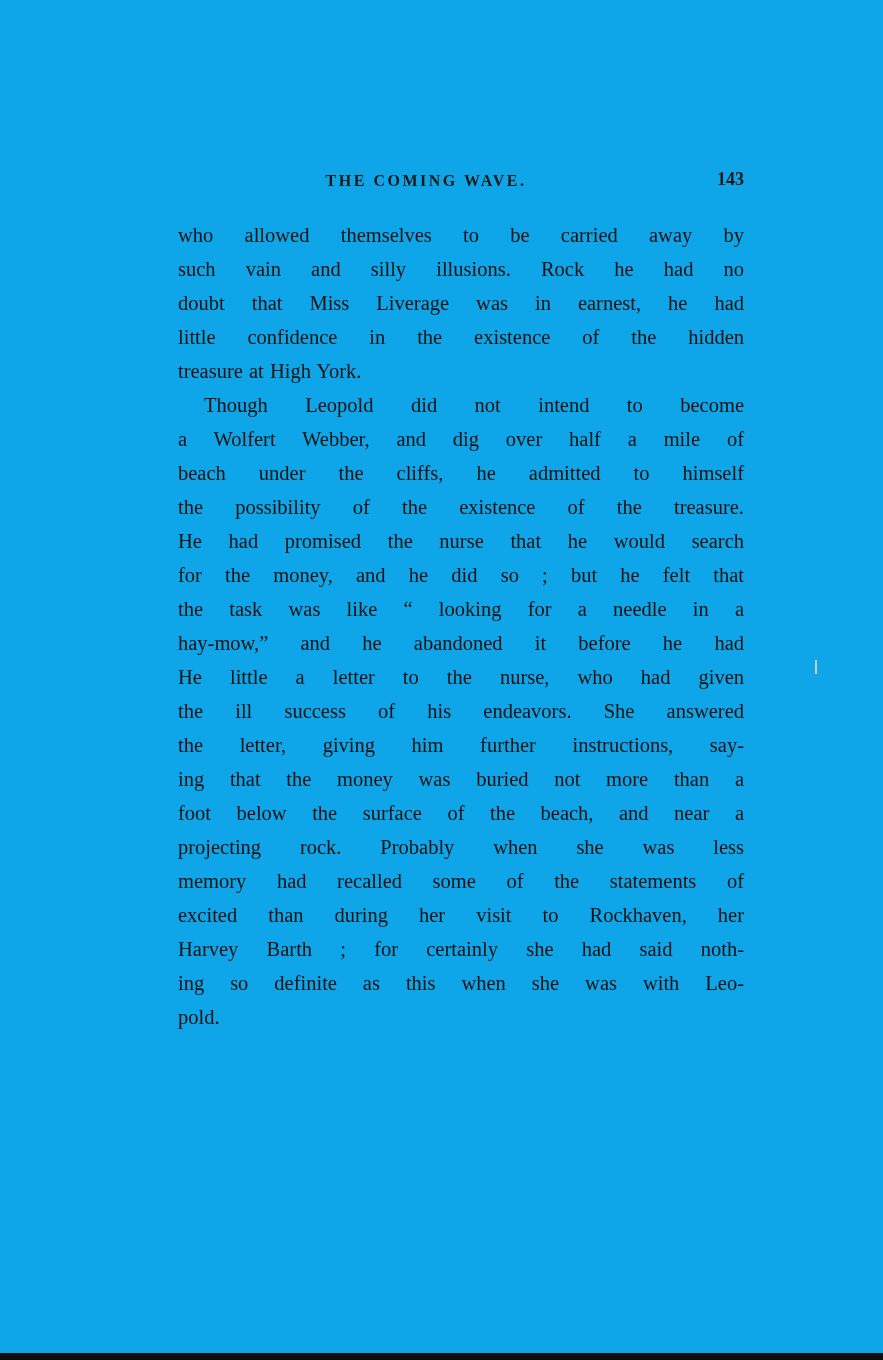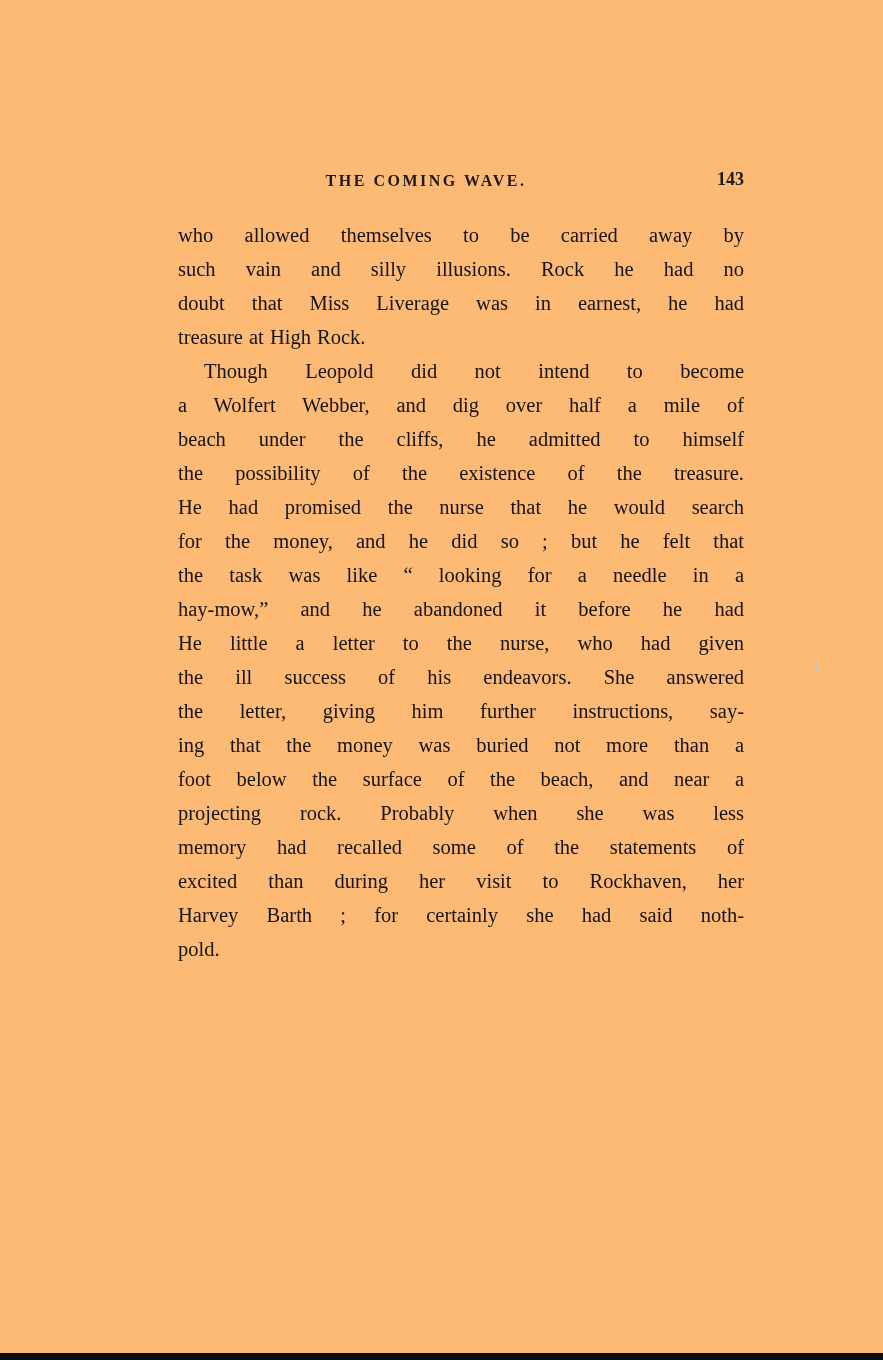--- a/index.html
+++ b/index.html
@@ -5,21 +5,21 @@
   html, body {
     margin: 0;
     padding: 0;
     background: #e8e8e6;
   }
   .page {
     position: relative;
     width: 883px;
     height: 1360px;
     margin: 0 auto;
-    background: #fdba74;
+    background: #0ea5e9;
     overflow: hidden;
     font-family: "Liberation Serif", "DejaVu Serif", serif;
     color: #161412;
   }
   .content {
     position: absolute;
     left: 178px;
     top: 172px;
     width: 566px;
   }
@@ -87,39 +87,41 @@
   <div class="content">
     <div class="page-header">
       <div class="running-title">THE COMING WAVE.</div>
       <div class="page-number">143</div>
     </div>
     <div>
         <div class="paragraph">
           <div class="line">who allowed themselves to be carried away by</div>
           <div class="line">such vain and silly illusions.  Rock he had no</div>
           <div class="line">doubt that Miss Liverage was in earnest, he had</div>
-          <div class="line last">treasure at High Rock.</div>
+          <div class="line">little confidence in the existence of the hidden</div>
+          <div class="line last">treasure at High York.</div>
         </div>
         <div class="paragraph">
           <div class="line indent">Though Leopold did not intend to become</div>
           <div class="line">a Wolfert Webber, and dig over half a mile of</div>
           <div class="line">beach under the cliffs, he admitted to himself</div>
           <div class="line">the possibility of the existence of the treasure.</div>
           <div class="line">He had promised the nurse that he would search</div>
           <div class="line">for the money, and he did so ; but he felt that</div>
           <div class="line">the task was like “ looking for a needle in a</div>
           <div class="line">hay-mow,” and he abandoned it before he had</div>
           <div class="line">He little a letter to the nurse, who had given</div>
           <div class="line">the ill success of his endeavors.  She answered</div>
           <div class="line">the letter, giving him further instructions, say-</div>
           <div class="line">ing that the money was buried not more than a</div>
           <div class="line">foot below the surface of the beach, and near a</div>
           <div class="line">projecting rock.  Probably when she was less</div>
           <div class="line">memory had recalled some of the statements of</div>
           <div class="line">excited than during her visit to Rockhaven, her</div>
           <div class="line">Harvey Barth ; for certainly she had said noth-</div>
+          <div class="line">ing so definite as this when she was with Leo-</div>
           <div class="line last">pold.</div>
         </div>
       </div>
   </div>
   <div class="scan-speck"></div>
   <div class="scan-edge-bottom"></div>
 </div>
 
 </body></html>

